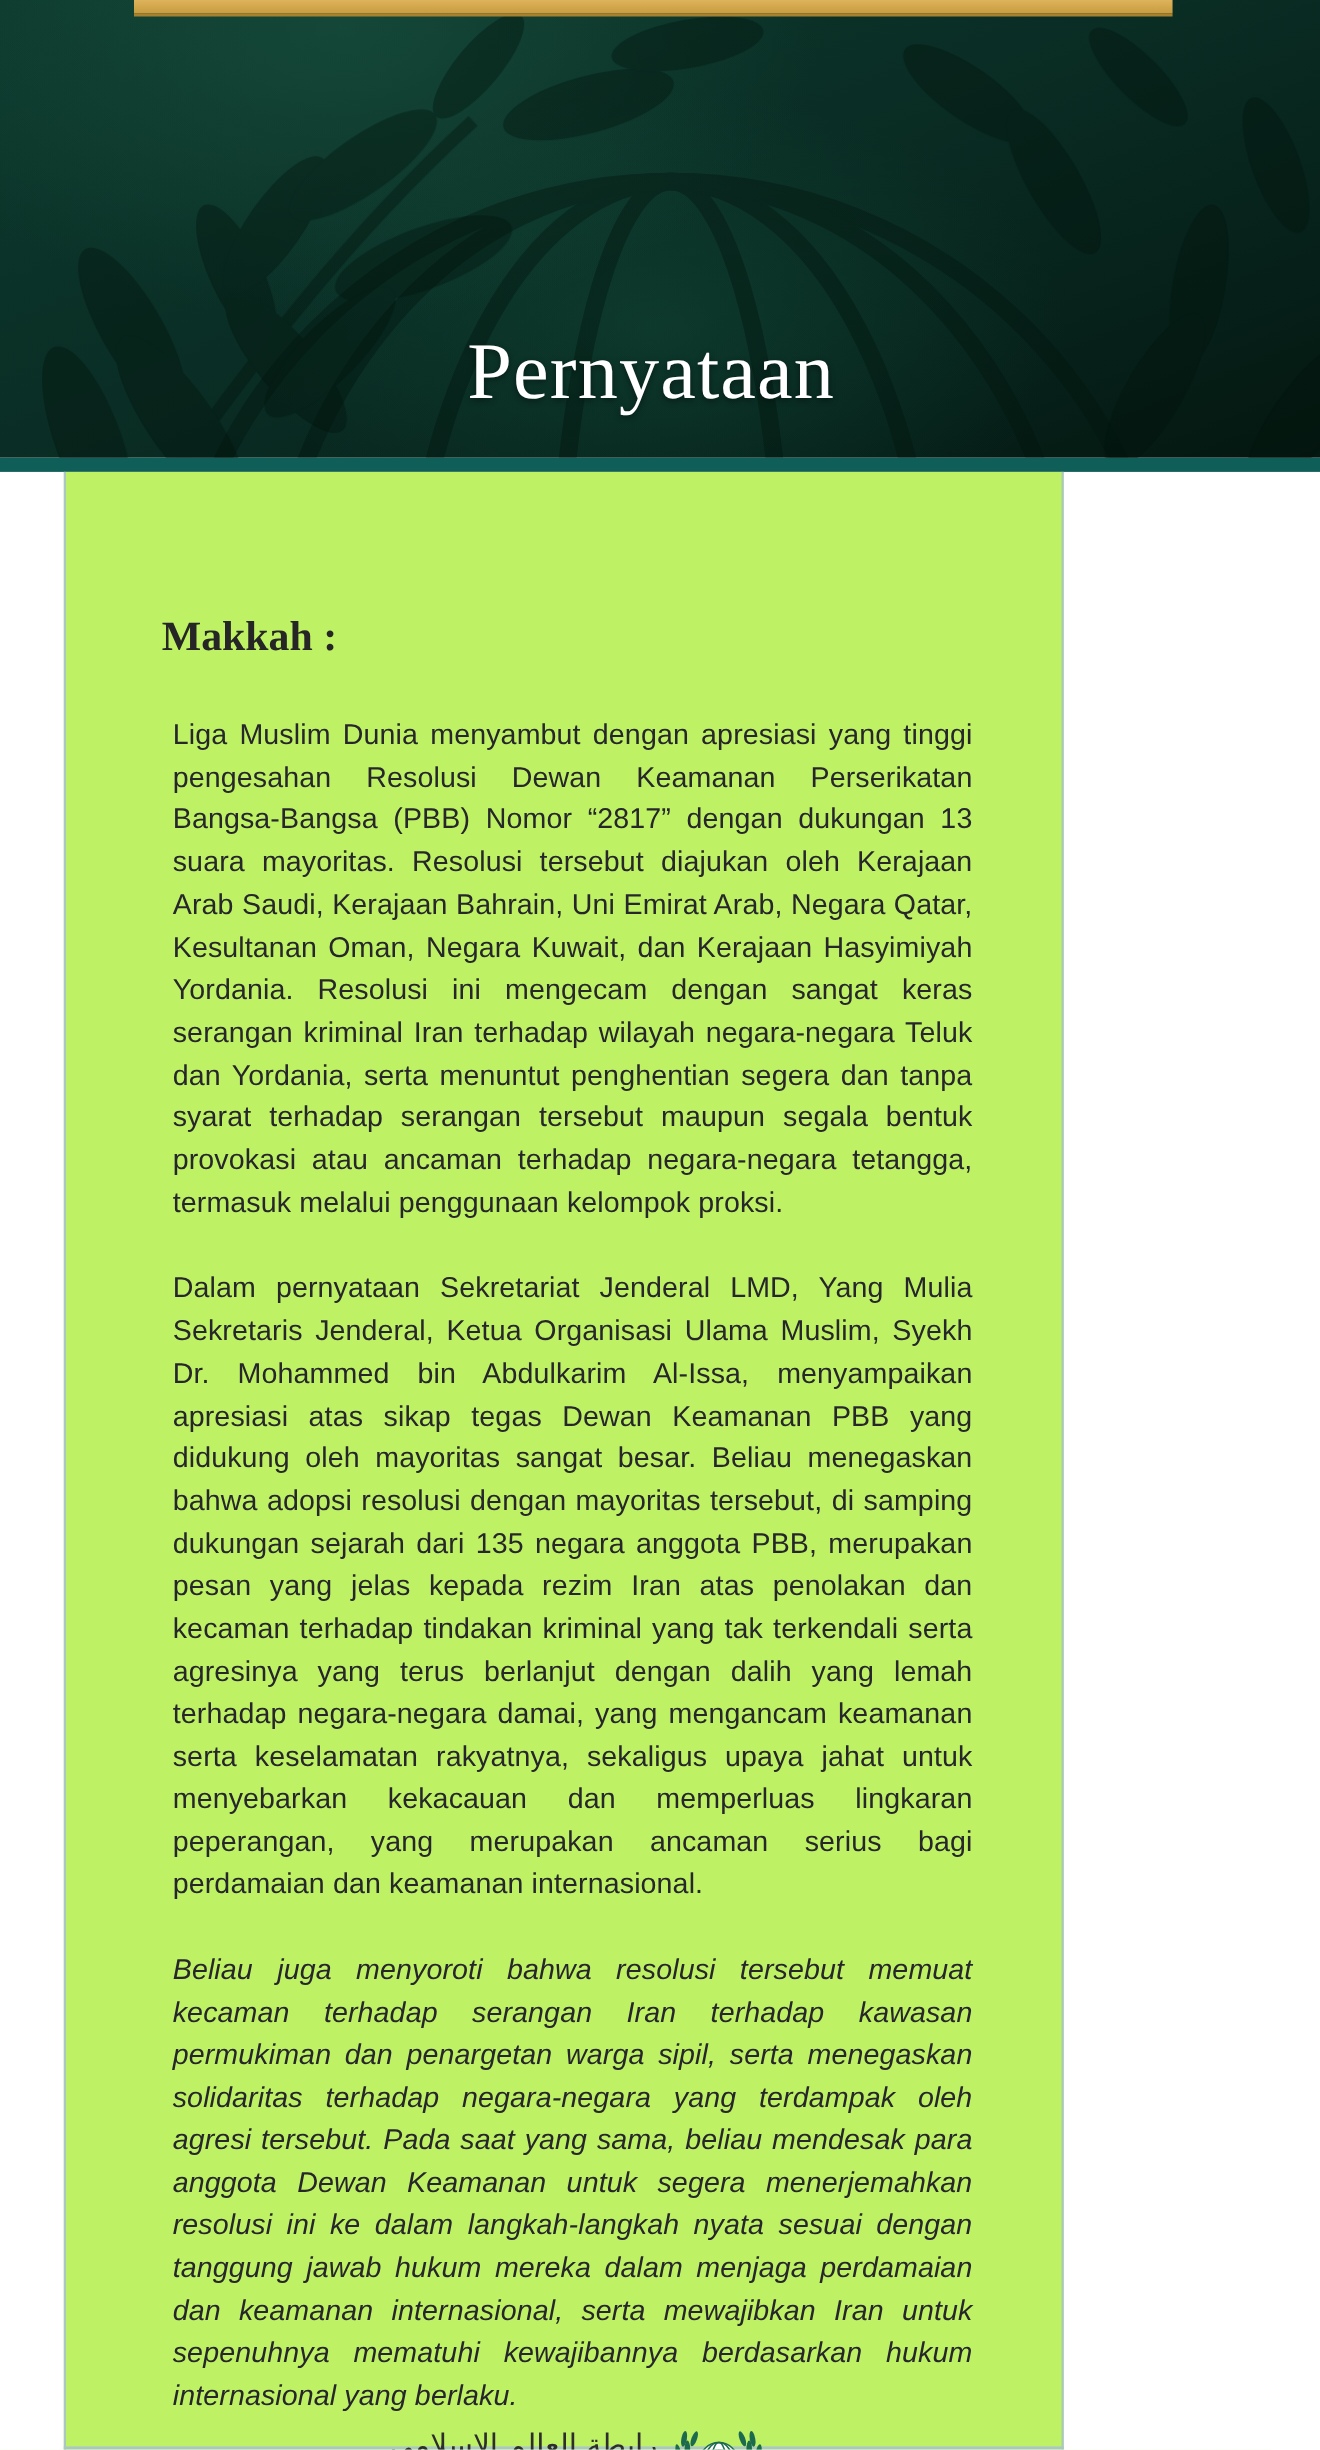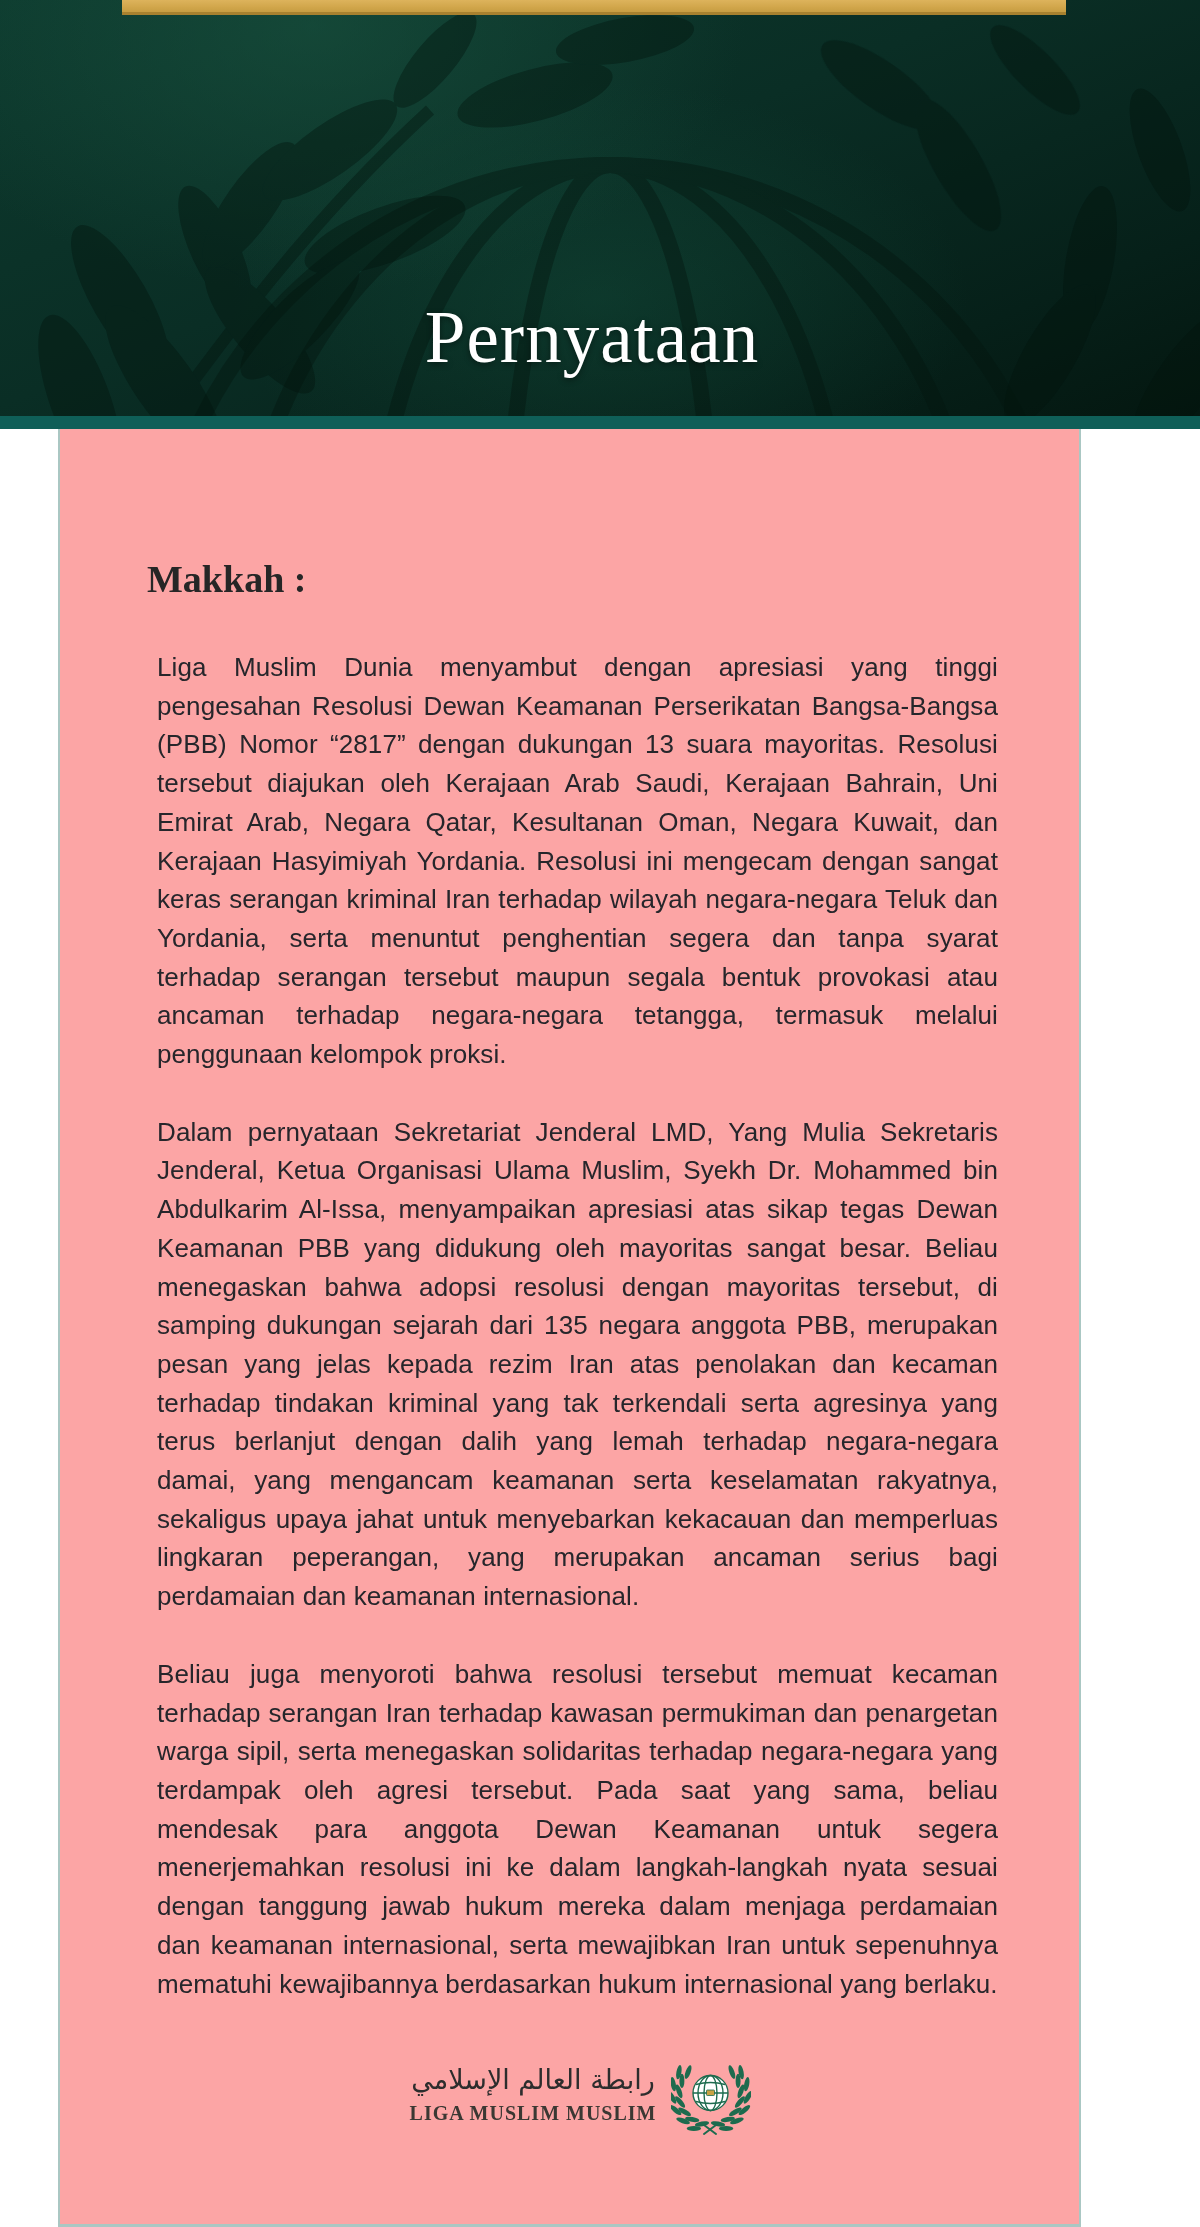--- a/index.html
+++ b/index.html
@@ -17,28 +17,28 @@
       background:linear-gradient(180deg,#ddb35c 0%,#d2a74c 55%,#c79d42 100%);
       border-bottom:3px solid #a8812f;}
   .title{position:absolute;left:0;right:16px;top:301px;margin:0;text-align:center;
       font-family:"Liberation Serif",serif;font-weight:400;font-size:73px;line-height:73px;
       color:#ffffff;letter-spacing:1px;text-shadow:0 2px 6px rgba(0,0,0,0.45);}
 
   
   .teal-band{width:1200px;height:13px;background:#0f5f58;}
 
   
-  .card{box-sizing:border-box;margin-left:58px;width:1023px;height:1798px;
+  .card{box-sizing:border-box;margin-left:58px;width:909px;height:1798px;
       border-left:2px solid #aac7c3;border-right:2px solid #aac7c3;border-bottom:3px solid #aac7c3;
-      padding:128px 81px 88px 81px;display:flex;flex-direction:column;background:#fca5a5;}
+      padding:128px 81px 88px 81px;display:flex;flex-direction:column;background:#bef264;}
   .heading{font-family:"Liberation Serif",serif;font-weight:700;font-size:38px;line-height:44px;
       color:#262626;margin:0 0 47px 6px;}
   .para{font-size:26px;line-height:38.7px;color:#26262b;text-align:justify;
       letter-spacing:0.1px;margin:0 0 39px 16px;}
-  .para:last-of-type{margin-bottom:0;}
+  .para:last-of-type{margin-bottom:0;font-style:italic;}
 
   
   .logo-row{margin-top:auto;display:flex;align-items:center;justify-content:center;
       gap:15px;transform:translateX(11px);text-align:center;}
   .logo-text{display:flex;flex-direction:column;align-items:center;}
   .logo-arabic{direction:rtl;font-family:"DejaVu Sans",sans-serif;font-size:27px;line-height:1.25;
       color:#2d2d2d;white-space:nowrap;}
   .logo-name{font-family:"Liberation Serif",serif;font-weight:700;font-size:20px;
       letter-spacing:1px;color:#3b3833;margin-top:6px;white-space:nowrap;}
   .emblem{display:block;}

